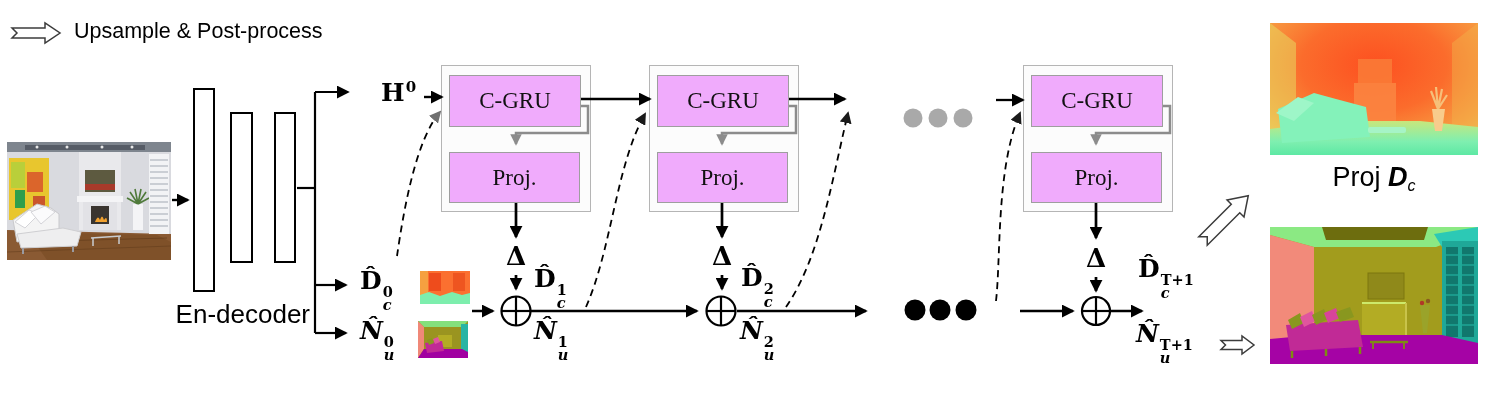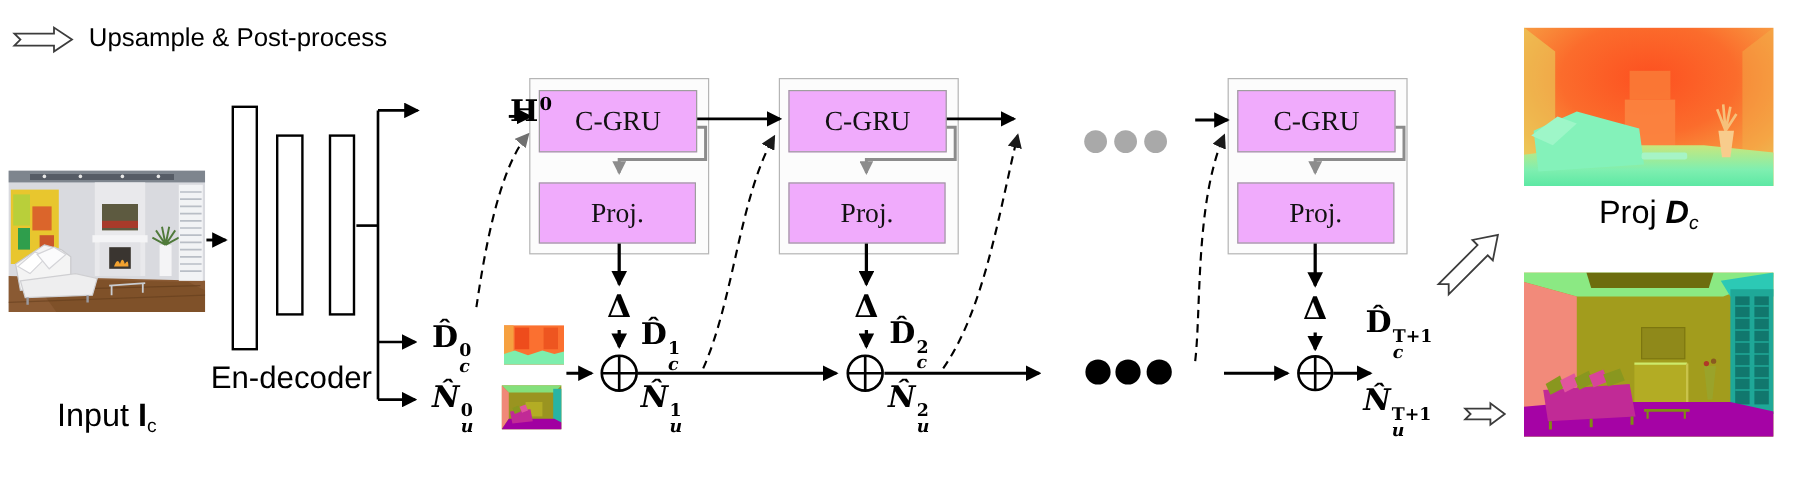--- a/index.html
+++ b/index.html
@@ -313,29 +313,26 @@
     </g>
 
     <path transform="translate(1203,241) rotate(-45)" d="M0,-6 L46,-6 L46,-12 L64,0 L46,12 L46,6 L0,6 L6,0 Z" fill="#ffffff" stroke="#3c3c3c" stroke-width="1.5"></path>
     <path transform="translate(1221,345)" d="M0,-4.5 L21,-4.5 L21,-9 L33,0 L21,9 L21,4.5 L0,4.5 L4.5,0 Z" fill="#ffffff" stroke="#3c3c3c" stroke-width="1.5"></path>
   </svg>
 
   <div class="caption" style="left:74px;top:19px;font-size:21.5px;">
     <span>Upsample &amp; Post-process</span>
   </div>
 
-  <div class="caption" style="left:7px;top:331px;width:164px;text-align:center;font-size:27px;">
-    <span>Input </span><span class="bsym">I</span><span class="csub">c</span>
-  </div>
 
   <div class="caption" style="left:158px;top:299px;width:152px;text-align:right;font-size:26px;">
     <span>En-decoder</span>
   </div>
 
-  <div class="mathlab" style="left:381px;top:73px;margin-left:44px;">
+  <div class="mathlab" style="left:381px;top:73px;">
     <span class="mupright">H</span><span class="lonesup">0</span>
   </div>
 
   <div class="delta" style="left:503px;top:243px;">Δ</div>
   <div class="delta" style="left:709px;top:243px;">Δ</div>
   <div class="delta" style="left:1083px;top:245px;">Δ</div>
 
   <div class="mathlab" style="left:360px;top:267px;">
     <span class="mupright">D̂</span><span class="supsub">
         <span class="sup">0</span>

